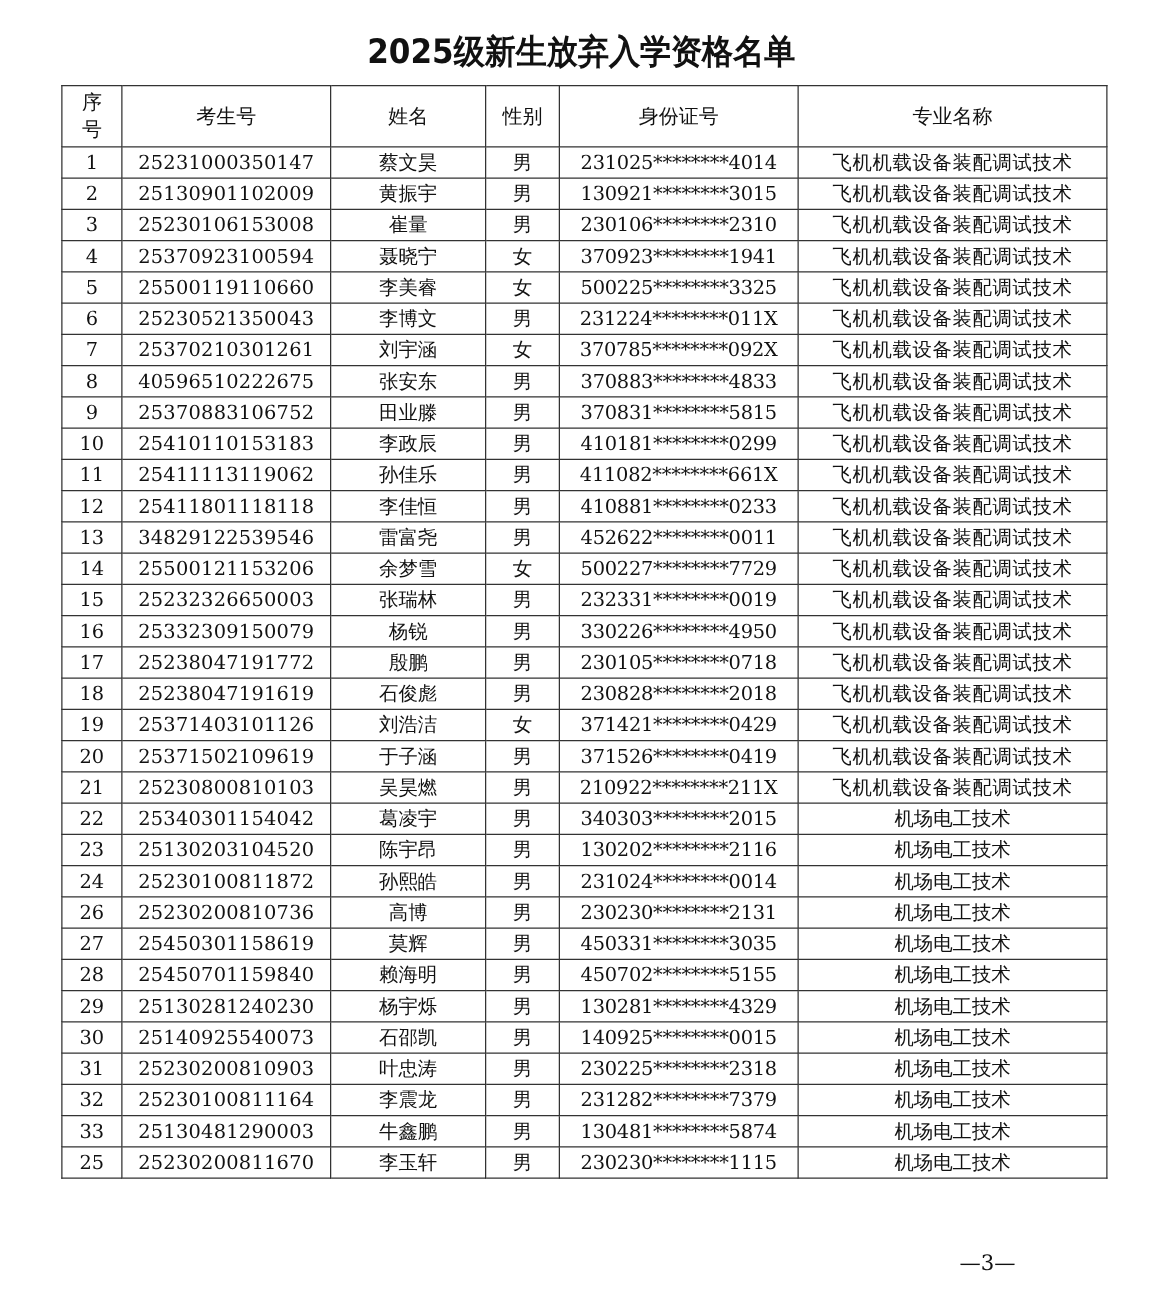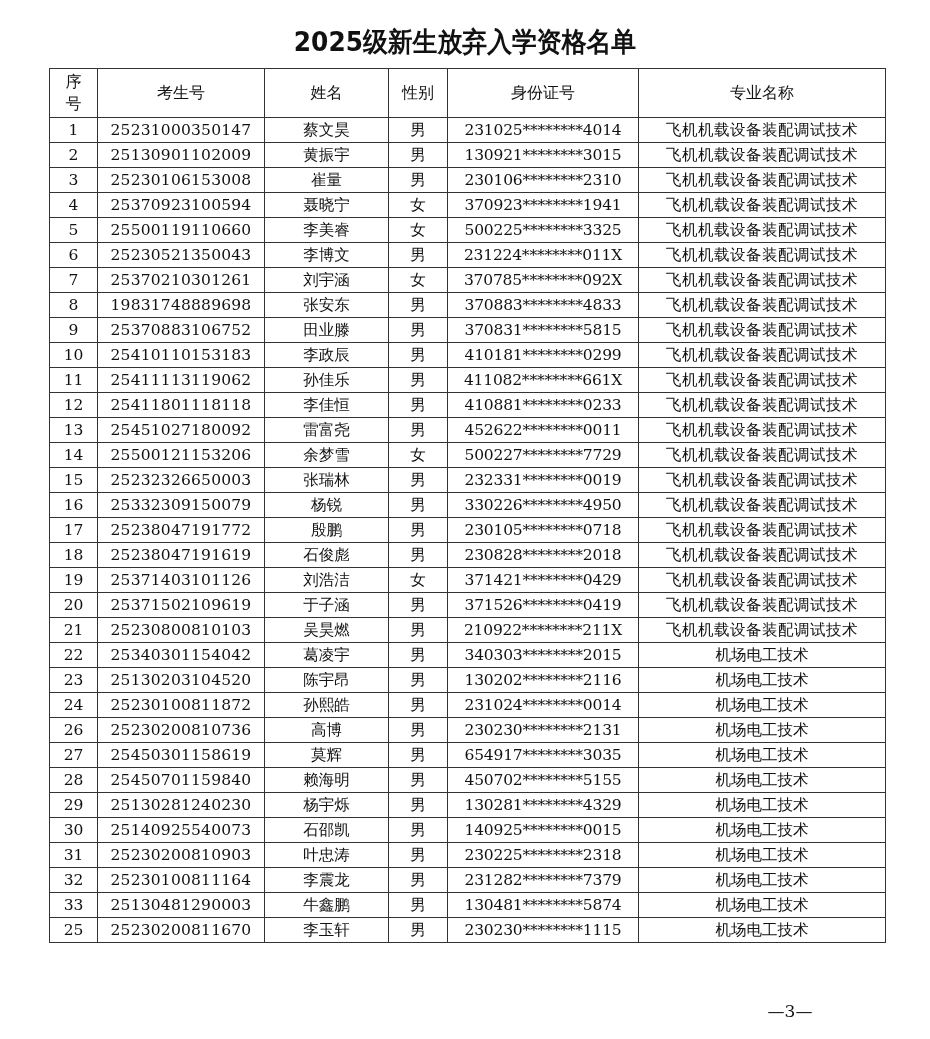--- a/index.html
+++ b/index.html
@@ -155,21 +155,21 @@
       <tr>
         <td class="col-seq">7</td>
         <td class="col-exam">25370210301261</td>
         <td class="col-name">刘宇涵</td>
         <td class="col-gender">女</td>
         <td class="col-id">370785********092X</td>
         <td class="col-major long">飞机机载设备装配调试技术</td>
       </tr>
       <tr>
         <td class="col-seq">8</td>
-        <td class="col-exam">19831748889698</td>
+        <td class="col-exam">40596510222675</td>
         <td class="col-name">张安东</td>
         <td class="col-gender">男</td>
         <td class="col-id">370883********4833</td>
         <td class="col-major long">飞机机载设备装配调试技术</td>
       </tr>
       <tr>
         <td class="col-seq">9</td>
         <td class="col-exam">25370883106752</td>
         <td class="col-name">田业滕</td>
         <td class="col-gender">男</td>
@@ -195,21 +195,21 @@
       <tr>
         <td class="col-seq">12</td>
         <td class="col-exam">25411801118118</td>
         <td class="col-name">李佳恒</td>
         <td class="col-gender">男</td>
         <td class="col-id">410881********0233</td>
         <td class="col-major long">飞机机载设备装配调试技术</td>
       </tr>
       <tr>
         <td class="col-seq">13</td>
-        <td class="col-exam">25451027180092</td>
+        <td class="col-exam">34829122539546</td>
         <td class="col-name">雷富尧</td>
         <td class="col-gender">男</td>
         <td class="col-id">452622********0011</td>
         <td class="col-major long">飞机机载设备装配调试技术</td>
       </tr>
       <tr>
         <td class="col-seq">14</td>
         <td class="col-exam">25500121153206</td>
         <td class="col-name">余梦雪</td>
         <td class="col-gender">女</td>
@@ -302,21 +302,21 @@
         <td class="col-name">高博</td>
         <td class="col-gender">男</td>
         <td class="col-id">230230********2131</td>
         <td class="col-major">机场电工技术</td>
       </tr>
       <tr>
         <td class="col-seq">27</td>
         <td class="col-exam">25450301158619</td>
         <td class="col-name">莫辉</td>
         <td class="col-gender">男</td>
-        <td class="col-id">654917********3035</td>
+        <td class="col-id">450331********3035</td>
         <td class="col-major">机场电工技术</td>
       </tr>
       <tr>
         <td class="col-seq">28</td>
         <td class="col-exam">25450701159840</td>
         <td class="col-name">赖海明</td>
         <td class="col-gender">男</td>
         <td class="col-id">450702********5155</td>
         <td class="col-major">机场电工技术</td>
       </tr>

